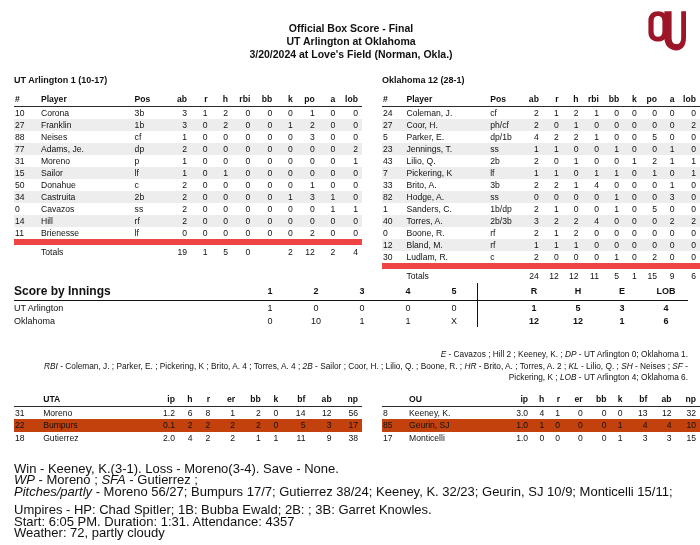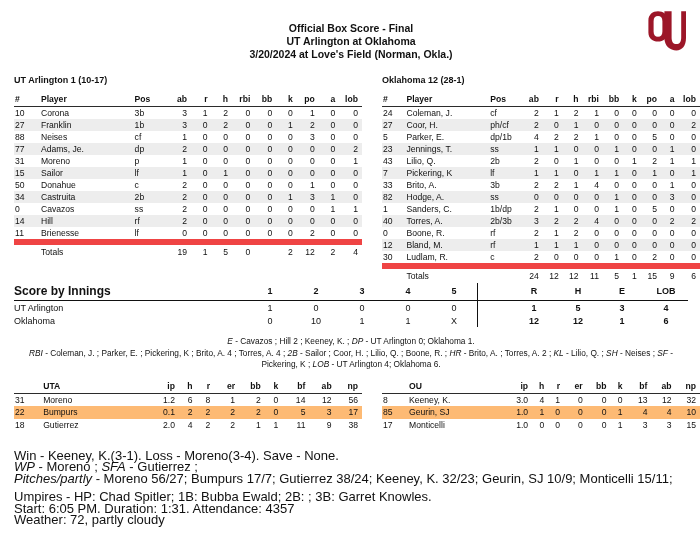--- a/index.html
+++ b/index.html
@@ -48,40 +48,40 @@
   table.sbi th.lbl{text-align:left;font-size:12px;}
   table.sbi td{text-align:center;padding:1.5px 0;}
   table.sbi td.lbl{text-align:left;}
   table.sbi .sp{width:34px;}
   table.sbi th.inn,table.sbi td.inn{width:46px;}
   table.sbi th.tot,table.sbi td.tot{width:44px;font-weight:bold;}
   table.sbi td.tot{font-weight:bold;}
   table.sbi .divider{border-left:1.3px solid #111;}
 
   
-  .notes{margin-top:9px;font-size:8.3px;line-height:11.5px;text-align:center;}
+  .notes{margin-top:22px;font-size:8.3px;line-height:11.5px;text-align:right;}
   .notes i{font-style:italic;}
 
   
   .pit-wrap{position:relative;margin-top:9px;height:62px;}
   .pit-side{position:absolute;top:0;}
   .pit-left{left:0;width:348px;}
   .pit-right{left:368px;width:318px;}
   table.pit{border-collapse:collapse;width:100%;font-size:8.6px;}
   table.pit th{font-weight:bold;text-align:right;padding:1px 0 2px 0;border-bottom:1px solid #2b2b2b;white-space:nowrap;}
   table.pit td{text-align:right;padding:1.3px 0;white-space:nowrap;}
   table.pit th.c-num,table.pit td.c-num{text-align:left;width:24px;padding-left:1px;}
   table.pit th.c-name,table.pit td.c-name{text-align:left;width:118px;padding-left:6px;}
   table.pit th.c-ip,table.pit td.c-ip{width:26px;padding-right:3px;}
   table.pit th.c-s,table.pit td.c-s{width:16px;padding-right:3px;}
   table.pit th.c-er,table.pit td.c-er{width:24px;padding-right:5px;}
   table.pit th.c-bb,table.pit td.c-bb{width:22px;padding-right:3px;}
   table.pit th.c-k,table.pit td.c-k{width:16px;padding-right:5px;}
   table.pit th.c-w,table.pit td.c-w{width:24px;padding-right:4px;}
-  table.pit tr.alt td{background:#fdba74;}
+  table.pit tr.alt td{background:#c2410c;}
 
   
   .footer{margin-top:8px;font-size:13px;line-height:11.5px;}
   .footer i{font-style:italic;}
   .footer .gap{height:7px;}
 </style>
 </head>
 <body>
 
 <div class="page">

